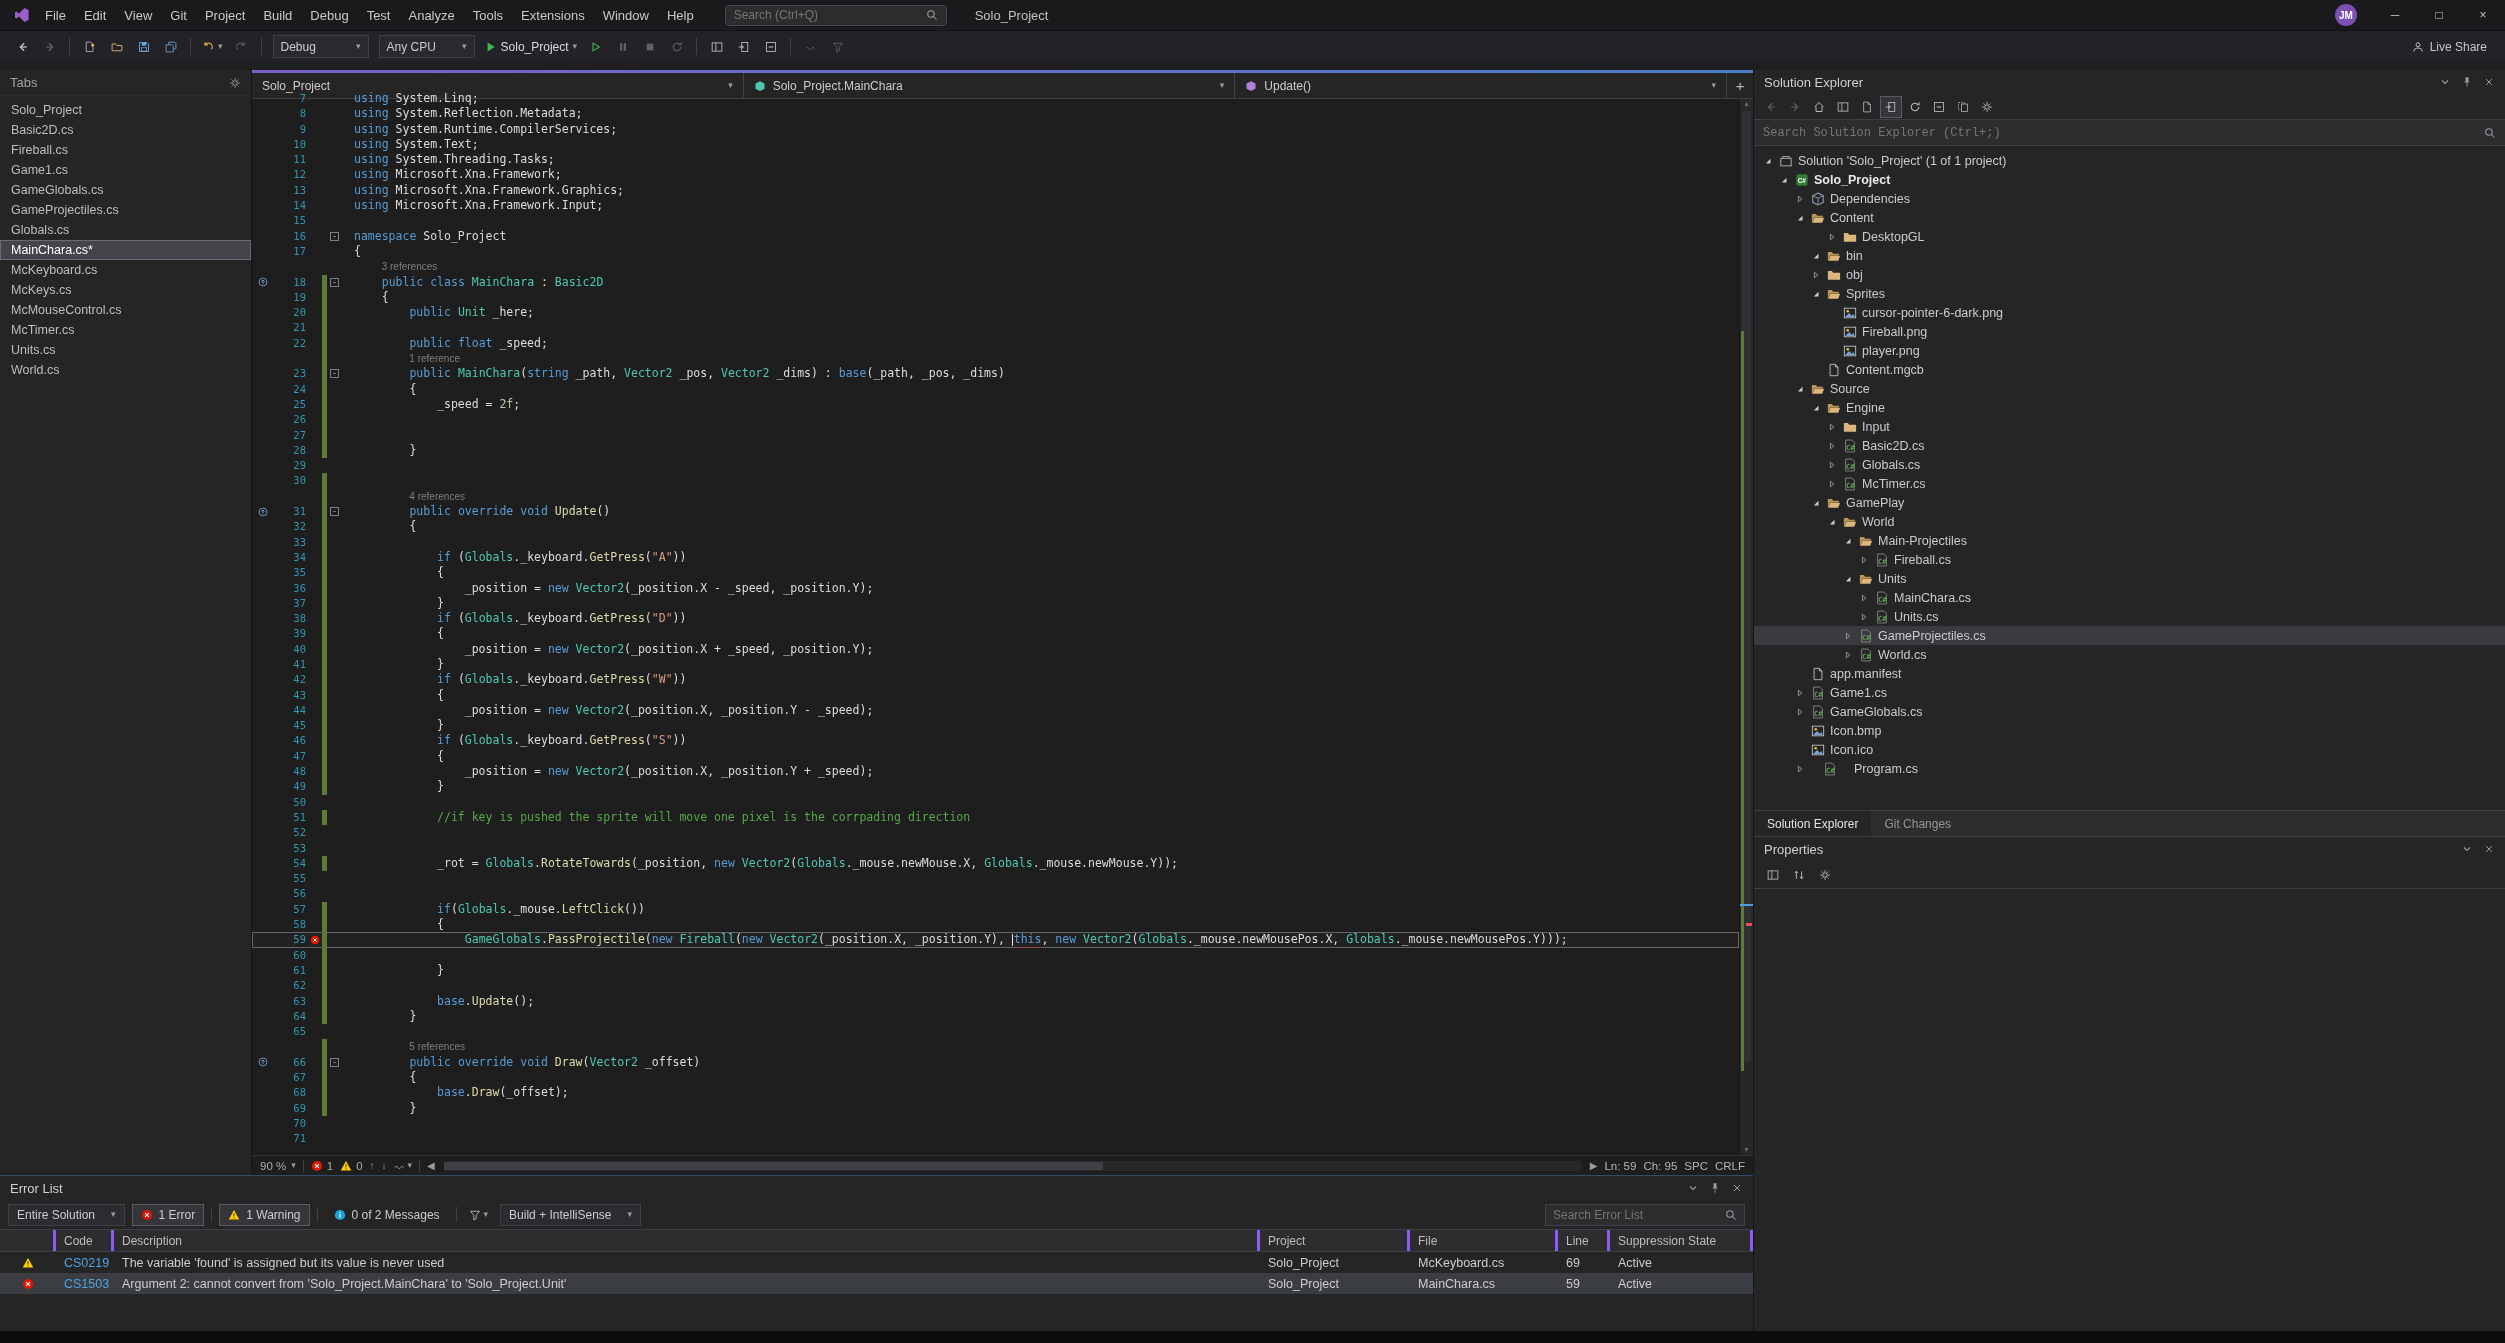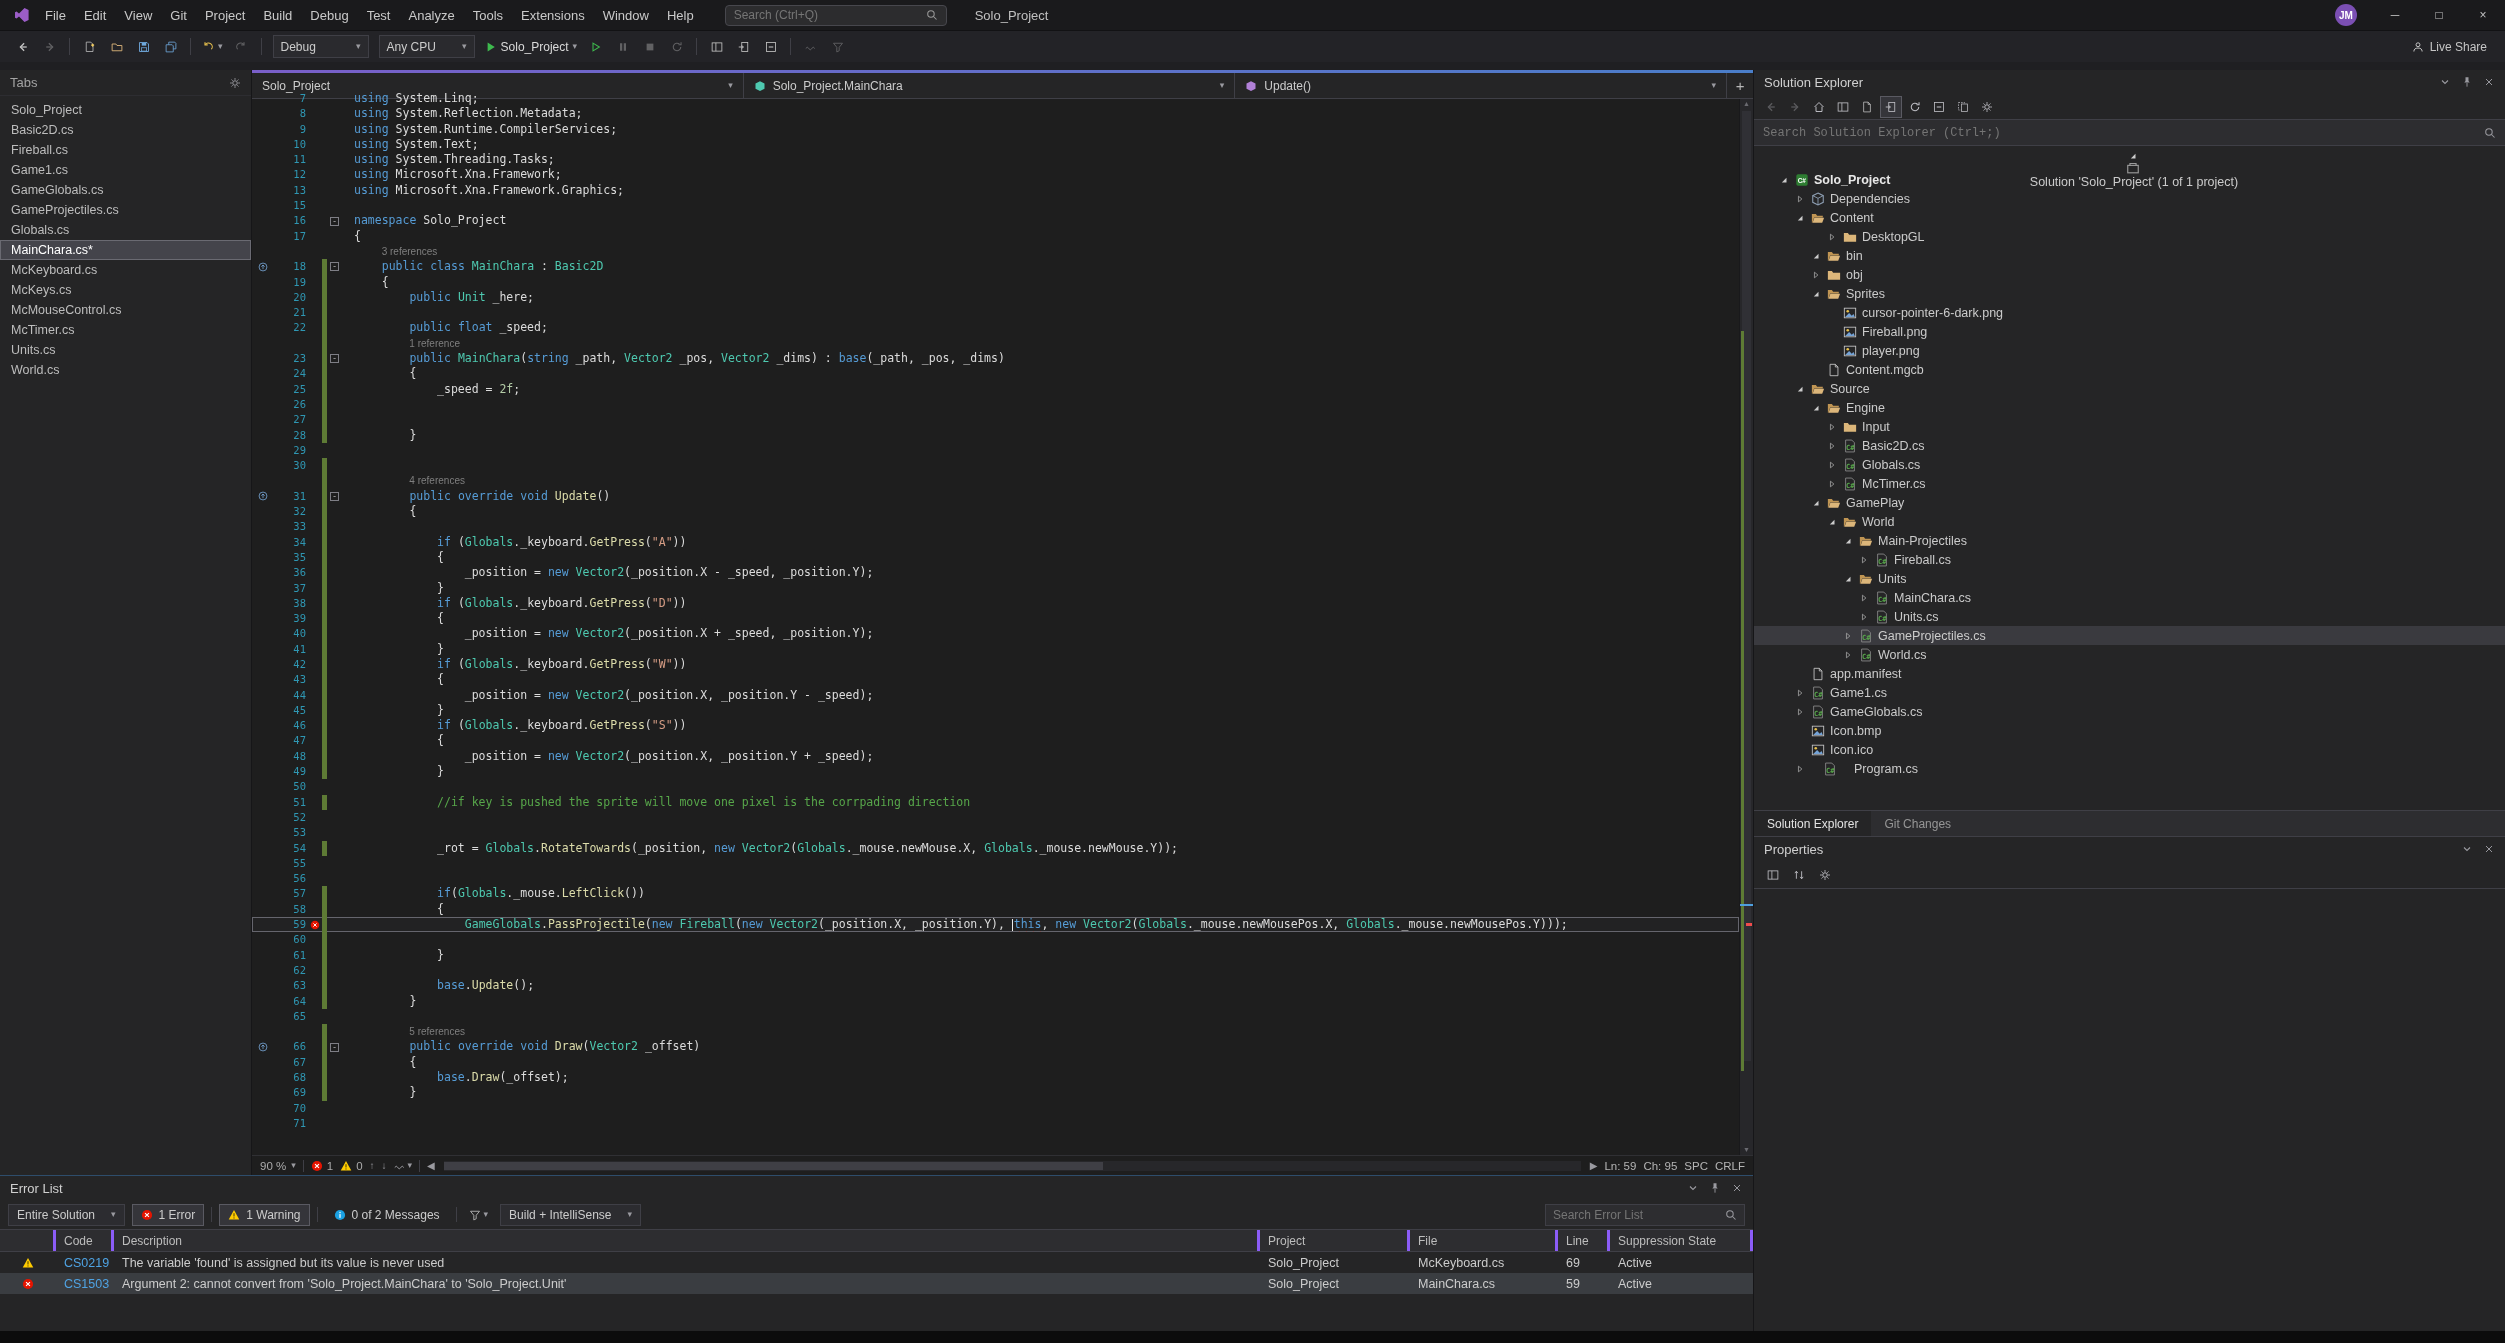--- a/index.html
+++ b/index.html
@@ -526,20 +526,21 @@
           </div>
           <div id="editor-body">
             <div id="code">
                 <div class="crow"><span class="m-inh"></span><span class="m-num">7</span><span class="m-err"></span><span class="m-chg"></span><span class="m-fold"></span><span class="m-code"><span class="tk-k">using</span><span class="tk-p"> System.Linq;</span></span></div>
                 <div class="crow"><span class="m-inh"></span><span class="m-num">8</span><span class="m-err"></span><span class="m-chg"></span><span class="m-fold"></span><span class="m-code"><span class="tk-k">using</span><span class="tk-p"> System.Reflection.Metadata;</span></span></div>
                 <div class="crow"><span class="m-inh"></span><span class="m-num">9</span><span class="m-err"></span><span class="m-chg"></span><span class="m-fold"></span><span class="m-code"><span class="tk-k">using</span><span class="tk-p"> System.Runtime.CompilerServices;</span></span></div>
                 <div class="crow"><span class="m-inh"></span><span class="m-num">10</span><span class="m-err"></span><span class="m-chg"></span><span class="m-fold"></span><span class="m-code"><span class="tk-k">using</span><span class="tk-p"> System.Text;</span></span></div>
                 <div class="crow"><span class="m-inh"></span><span class="m-num">11</span><span class="m-err"></span><span class="m-chg"></span><span class="m-fold"></span><span class="m-code"><span class="tk-k">using</span><span class="tk-p"> System.Threading.Tasks;</span></span></div>
                 <div class="crow"><span class="m-inh"></span><span class="m-num">12</span><span class="m-err"></span><span class="m-chg"></span><span class="m-fold"></span><span class="m-code"><span class="tk-k">using</span><span class="tk-p"> Microsoft.Xna.Framework;</span></span></div>
                 <div class="crow"><span class="m-inh"></span><span class="m-num">13</span><span class="m-err"></span><span class="m-chg"></span><span class="m-fold"></span><span class="m-code"><span class="tk-k">using</span><span class="tk-p"> Microsoft.Xna.Framework.Graphics;</span></span></div>
+                <div class="crow"><span class="m-inh"></span><span class="m-num">14</span><span class="m-err"></span><span class="m-chg"></span><span class="m-fold"></span><span class="m-code"><span class="tk-k">using</span><span class="tk-p"> Microsoft.Xna.Framework.Input;</span></span></div>
                 <div class="crow"><span class="m-inh"></span><span class="m-num">15</span><span class="m-err"></span><span class="m-chg"></span><span class="m-fold"></span><span class="m-code"></span></div>
                 <div class="crow"><span class="m-inh"></span><span class="m-num">16</span><span class="m-err"></span><span class="m-chg"></span><span class="m-fold"><span class="foldbox">-</span></span><span class="m-code"><span class="tk-k">namespace</span><span class="tk-p"> Solo_Project</span></span></div>
                 <div class="crow"><span class="m-inh"></span><span class="m-num">17</span><span class="m-err"></span><span class="m-chg"></span><span class="m-fold"></span><span class="m-code"><span class="tk-p">{</span></span></div>
                 <div class="crow"><span class="m-inh"></span><span class="m-num"></span><span class="m-err"></span><span class="m-chg"></span><span class="m-fold"></span><span class="m-code"><span class="lens" style="padding-left: 27.68px;">3 references</span></span></div>
                 <div class="crow"><span class="m-inh"><svg class="ic xs">
                       <use href="#i-inherit"></use>
                     </svg></span><span class="m-num">18</span><span class="m-err"></span><span class="m-chg on"></span><span class="m-fold"><span class="foldbox">-</span></span><span class="m-code"><span class="tk-p">    </span><span class="tk-k">public</span><span class="tk-p"> </span><span class="tk-k">class</span><span class="tk-p"> </span><span class="tk-t">MainChara</span><span class="tk-p"> : </span><span class="tk-t">Basic2D</span></span></div>
                 <div class="crow"><span class="m-inh"></span><span class="m-num">19</span><span class="m-err"></span><span class="m-chg on"></span><span class="m-fold"></span><span class="m-code"><span class="tk-p">    {</span></span></div>
                 <div class="crow"><span class="m-inh"></span><span class="m-num">20</span><span class="m-err"></span><span class="m-chg on"></span><span class="m-fold"></span><span class="m-code"><span class="tk-p">        </span><span class="tk-k">public</span><span class="tk-p"> </span><span class="tk-t">Unit</span><span class="tk-p"> _here;</span></span></div>
                 <div class="crow"><span class="m-inh"></span><span class="m-num">21</span><span class="m-err"></span><span class="m-chg on"></span><span class="m-fold"></span><span class="m-code"></span></div>
@@ -816,21 +817,21 @@
               </svg>
             </div>
           </div>
         <div id="se-search">
           <input placeholder="Search Solution Explorer (Ctrl+;)" style="">
           <svg class="ic sm">
               <use href="#i-search"></use>
             </svg>
         </div>
         <div id="se-tree">
-            <div class="trow" style="padding-left: 6px; flex-direction: column;">
+            <div class="trow" style="padding-left: 6px;">
               <span class="tchev">
                 <svg class="ic ">
                   <use href="#i-tri-e"></use>
                 </svg>
               </span>
               <span class="ticon">
                 <svg class="ic ">
                   <use href="#i-sln"></use>
                 </svg>
               </span>

